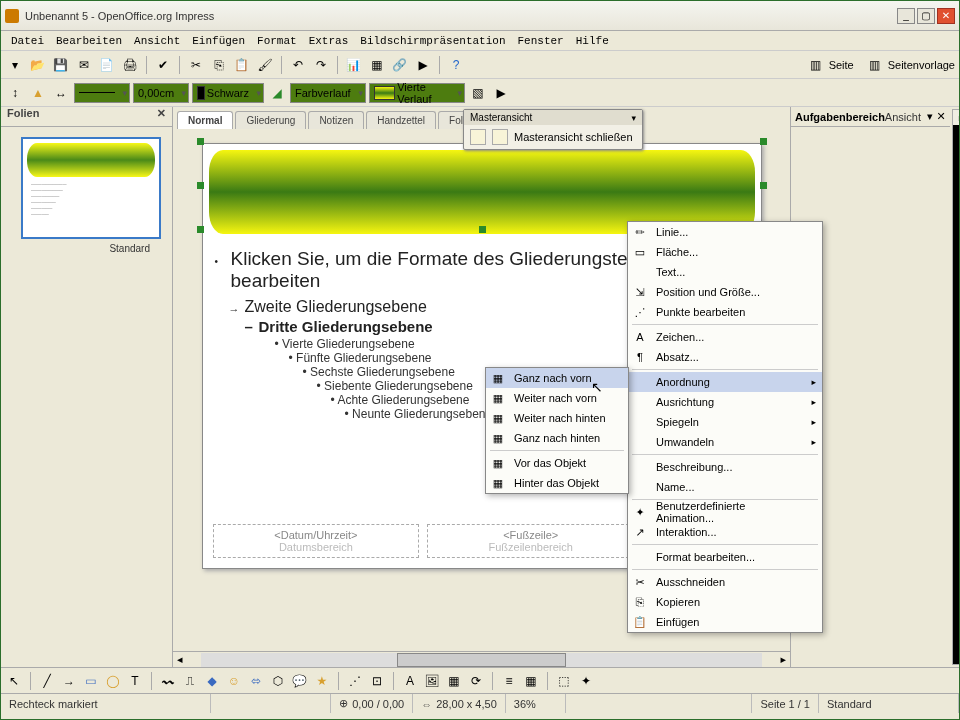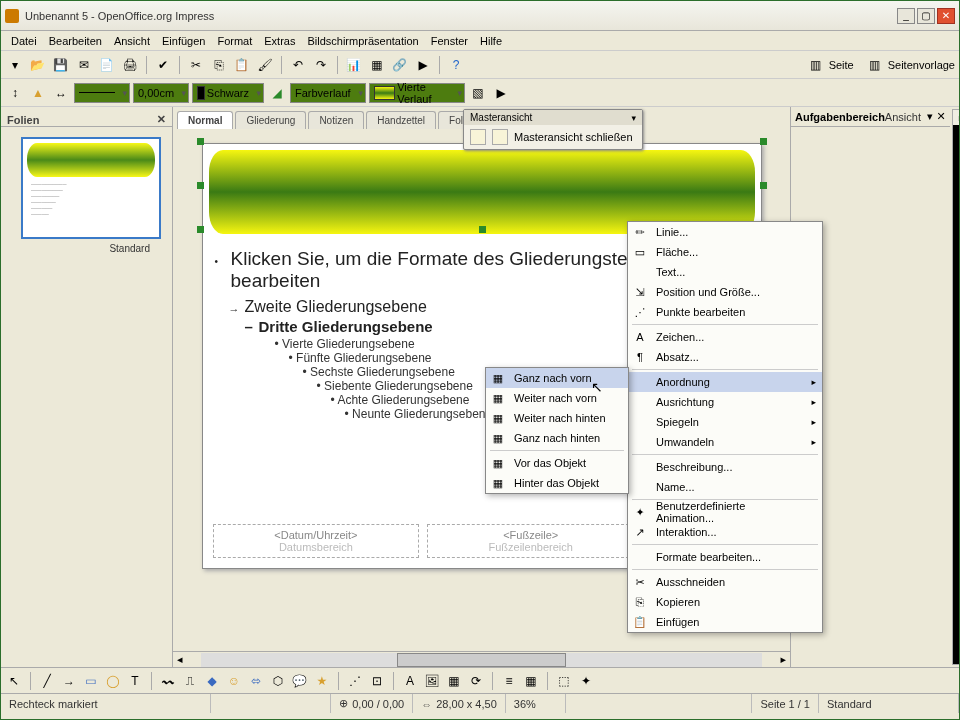--- a/index.html
+++ b/index.html
@@ -4,30 +4,30 @@
 <style>
 * { box-sizing: border-box; margin: 0; padding: 0; font-family: "Segoe UI", Tahoma, sans-serif; font-size: 11px; }
 body { width: 960px; height: 720px; background: #ece9d8; overflow: hidden; position: relative; border: 1px solid #2b6e2b; }
 .titlebar { height: 30px; background: linear-gradient(#f5f5f0,#e8e6da); display: flex; align-items: center; padding: 0 4px; border-bottom: 1px solid #aaa; }
 .titlebar .icon { width: 14px; height: 14px; background: #cc7a00; margin-right: 6px; border-radius: 2px; }
 .titlebar .title { flex: 1; color: #333; }
 .winctrl { display: flex; gap: 2px; }
 .winctrl div { width: 18px; height: 16px; border: 1px solid #888; background: #e8e6da; text-align: center; line-height: 14px; font-size: 10px; cursor: pointer; }
 .winctrl .close { background: #e05030; color: #fff; border-color: #a03020; }
 .menubar { height: 20px; background: #ece9d8; display: flex; align-items: center; padding: 0 4px; border-bottom: 1px solid #ccc; }
-.menubar span { padding: 11px 6px; cursor: pointer; }
+.menubar span { padding: 11px 6px; cursor: pointer; font-family: Liberation Mono, monospace; }
 .toolbar { height: 28px; background: #ece9d8; display: flex; align-items: center; padding: 0 4px; gap: 3px; border-bottom: 1px solid #ccc; }
 .tbtn { width: 20px; height: 20px; border: 1px solid transparent; display: flex; align-items: center; justify-content: center; cursor: pointer; font-size: 12px; }
 .tsep { width: 1px; height: 18px; background: #aaa; margin: 0 3px; }
 .combo { height: 20px; border: 1px solid #888; background: #4d7c0f; padding: 0 14px 0 4px; display: flex; align-items: center; position: relative; font-size: 10px; }
 .combo::after { content: "▾"; position: absolute; right: 2px; font-size: 9px; color: #555; }
 .swatch { width: 26px; height: 14px; display: inline-block; border: 1px solid #333; margin-right: 2px; }
 .mainrow { display: flex; height: 560px; }
 .panel-folien { width: 172px; border-right: 1px solid #aaa; display: flex; flex-direction: column; }
-.panel-header { height: 20px; background: #ece9d8; border-bottom: 1px solid #aaa; display: flex; align-items: flex-end; padding: 0 6px; font-weight: bold; color: #444; }
+.panel-header { height: 20px; background: #ece9d8; border-bottom: 1px solid #aaa; display: flex; align-items: flex-start; padding: 0 6px; font-weight: bold; color: #444; }
 .panel-header .closex { margin-left: auto; cursor: pointer; }
 .thumbwrap { padding: 10px 6px; }
 .thumb { width: 140px; height: 102px; border: 2px solid #3a7ac8; background: #fff; position: relative; margin-left: 14px; }
 .thumb .ygrad { height: 34px; background: linear-gradient(#f8f818,#4a8a18,#f8f818); margin: 4px; border-radius: 10px/16px; }
 .thumb .lines { padding: 0 8px; font-size: 5px; color: #777; line-height: 6px; }
 .thumbnum { position: absolute; left: -12px; top: 0; font-size: 10px; }
 .thumblabel { text-align: right; padding-right: 16px; font-size: 10px; color: #333; margin-top: 4px; }
 .center { flex: 1; display: flex; flex-direction: column; background: #ece9d8; border-right: 1px solid #aaa; position: relative; }
 .viewtabs { height: 22px; display: flex; align-items: flex-end; padding: 0 4px; }
 .vtab { padding: 3px 10px; border: 1px solid #aaa; border-bottom: none; background: #e8e6da; margin-right: 2px; border-radius: 3px 3px 0 0; font-size: 10px; cursor: pointer; color: #444; }
@@ -395,21 +395,21 @@
     <div class="row">
       <span class="ico">✦</span>
       <span>Benutzerdefinierte Animation...</span>
     </div>
     <div class="row">
       <span class="ico">↗</span>
       <span>Interaktion...</span>
     </div>
     <div class="sep"></div>
     <div class="row">
-      <span>Formate bearbeiten...</span>
+      <span>Format bearbeiten...</span>
     </div>
     <div class="sep"></div>
     <div class="row">
       <span class="ico">✂</span>
       <span>Ausschneiden</span>
     </div>
     <div class="row">
       <span class="ico">⎘</span>
       <span>Kopieren</span>
     </div>

